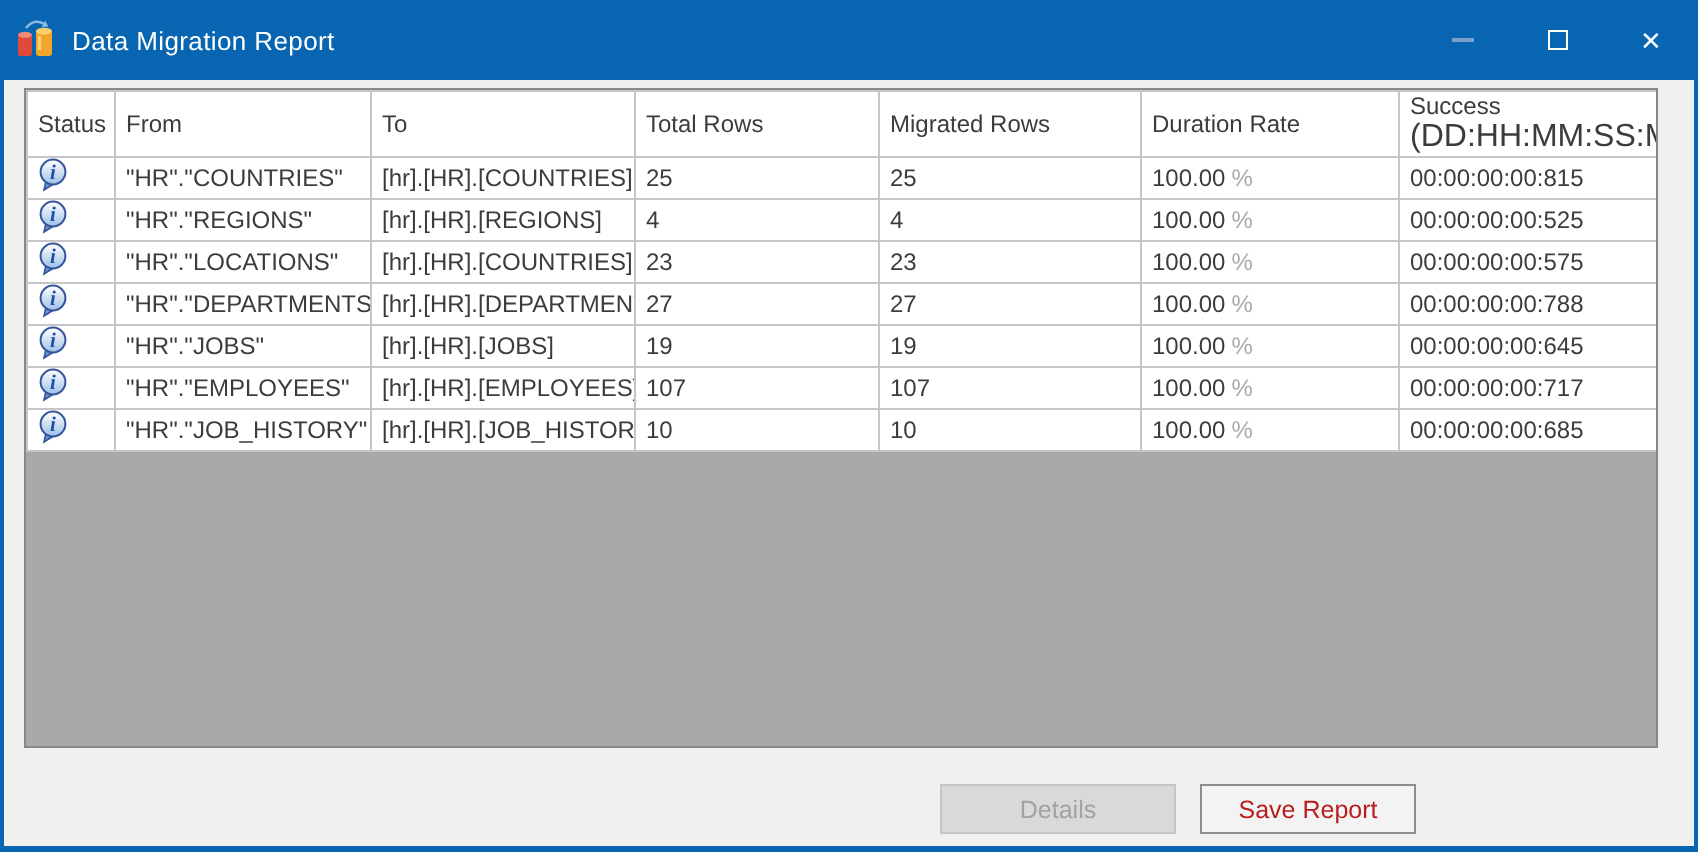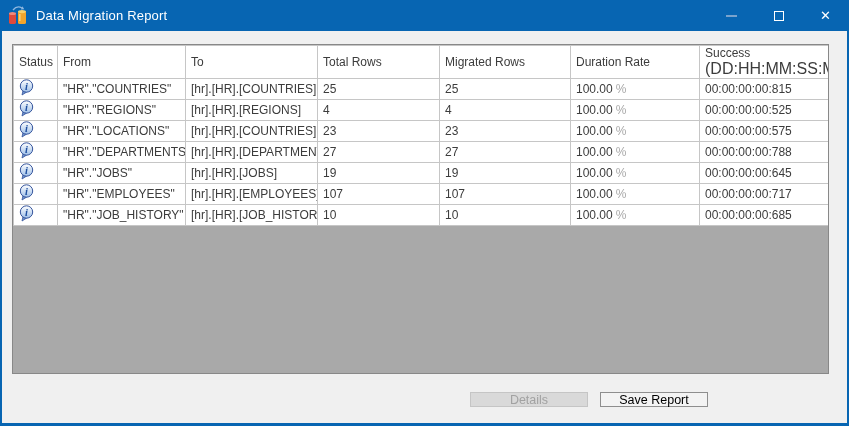--- a/index.html
+++ b/index.html
@@ -4,21 +4,21 @@
 <style>
   html,body{margin:0;padding:0;background:#d8d8d8;font-family:"Liberation Sans","DejaVu Sans",sans-serif;}
   *{box-sizing:border-box;}
   .window{
     position:relative;width:849px;height:426px;background:#f0f0f0;
     border-left:2px solid #0765b2;border-right:2px solid #0765b2;border-bottom:3px solid #0765b2;
     overflow:hidden;
   }
   
   .titlebar{
-    position:absolute;left:-2px;top:0;width:849px;height:31px;background:#0765b2;
+    position:absolute;left:-2px;top:0;width:849px;height:40px;background:#0765b2;
     display:flex;align-items:center;color:#fff;
   }
   .app-icon{margin-left:7px;width:22px;height:22px;flex:0 0 auto;}
   .title-text{margin-left:7px;font-size:13px;letter-spacing:.2px;}
   .win-controls{margin-left:auto;display:flex;height:31px;}
   .win-btn{width:47px;height:31px;display:flex;align-items:center;justify-content:center;cursor:pointer;}
   .min-glyph{width:11px;height:2px;background:#79a3cd;}
   .max-glyph{width:10px;height:10px;border:1px solid #ffffff;}
   .close-glyph{color:#ffffff;font-size:13px;line-height:13px;}
   
@@ -32,26 +32,26 @@
     font-size:12px;font-weight:normal;text-align:left;padding:0 4px 0 5px;
     white-space:nowrap;overflow:hidden;vertical-align:middle;
   }
   table.grid th{height:33px;}
   table.grid td{height:21px;}
   th .sublabel{font-size:16px;}
   td.status-cell{text-align:center;padding:0;}
   .unit{color:#a9a9a9;margin-left:3px;}
   
   .btn{
-    position:absolute;top:392px;height:15px;font-size:12.5px;
+    position:absolute;top:392px;height:25px;font-size:12.5px;
     display:flex;align-items:center;justify-content:center;
     font-family:"Liberation Sans","DejaVu Sans",sans-serif;
     text-align:right;
   }
-  .btn-enabled{background:#f3f3f3;border:1px solid #8e8e8e;color:#000000;cursor:pointer;}
+  .btn-enabled{background:#f3f3f3;border:1px solid #8e8e8e;color:#b91c1c;cursor:pointer;}
   .btn-disabled{background:#d9d9d9;border:1px solid #c5c5c5;color:#a2a2a2;}
   #btn-details{left:468px;width:118px;}
   #btn-save{left:598px;width:108px;}
   #btn-close{left:719px;width:118px;}
 </style>
 </head>
 <body>
 
 <div class="window">
 

